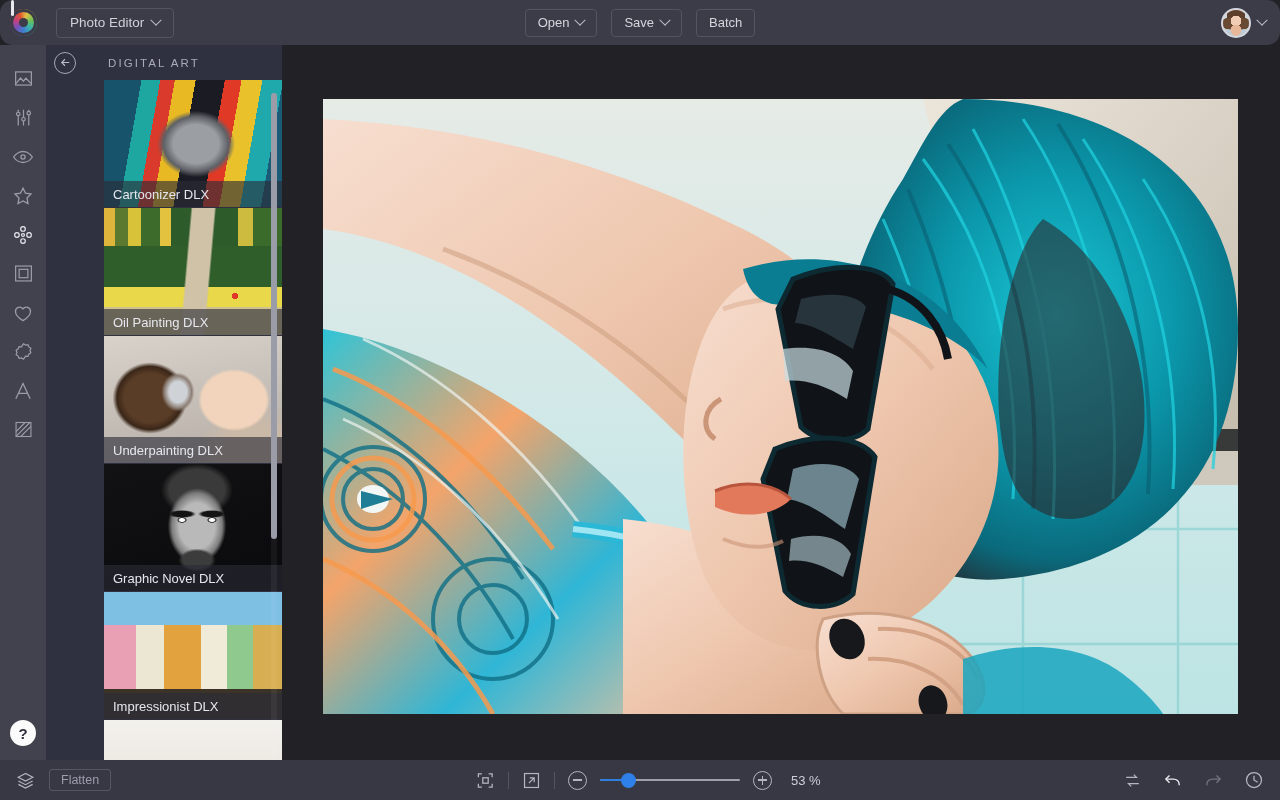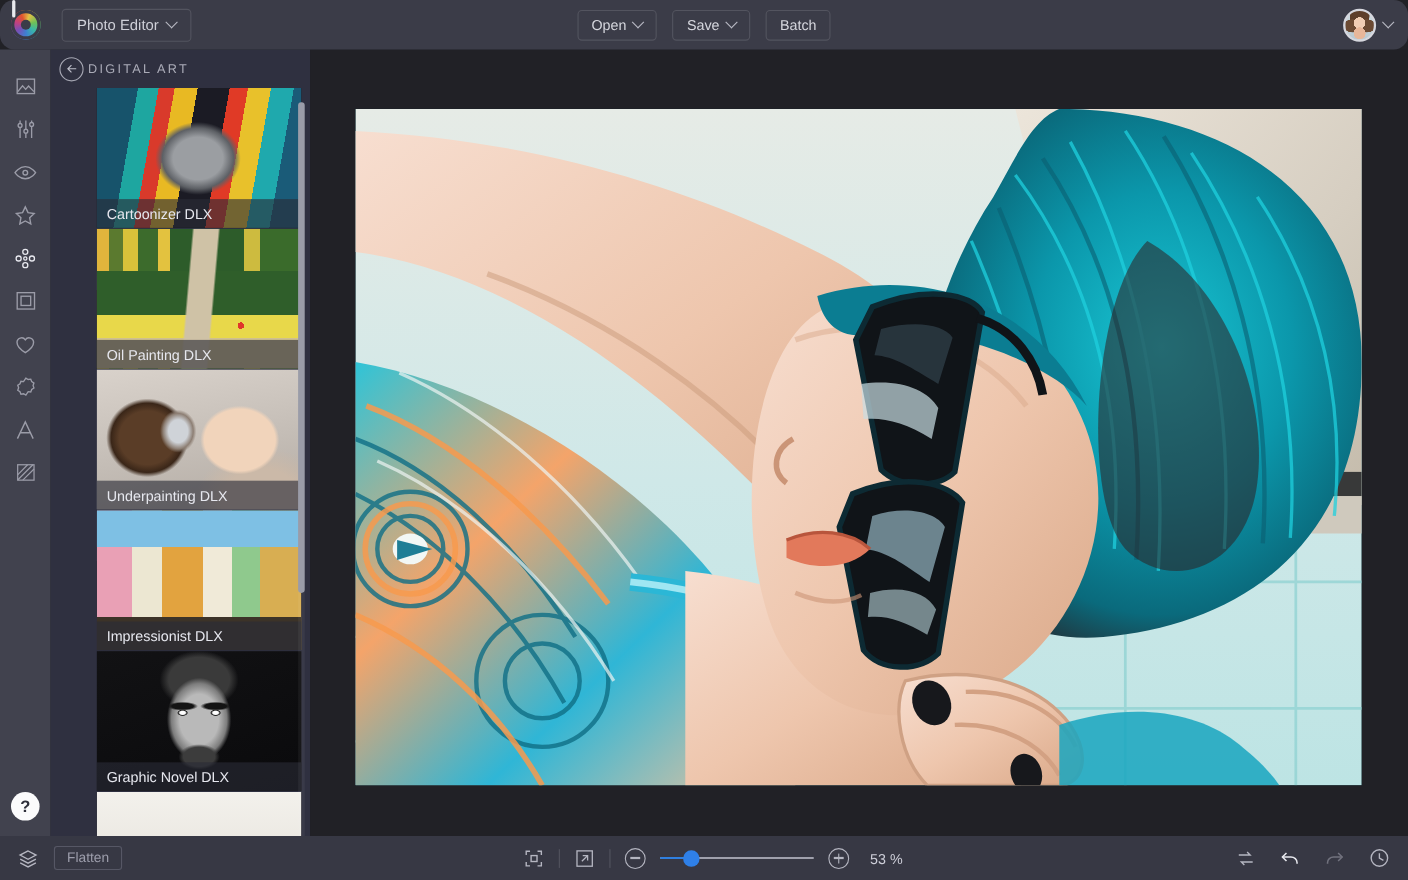--- a/index.html
+++ b/index.html
@@ -101,30 +101,30 @@
     background: #fbfbfc; color: #2e2f3a;
     display: flex; align-items: center; justify-content: center;
     font-size: 15px; font-weight: bold;
   }
 
   
   .panel {
     width: 236px; flex: 0 0 236px; background: #2f3040;
     display: flex; flex-direction: column; position: relative;
   }
-  .panel-head { height: 40px; display: flex; align-items: center; gap: 4px; padding-left: 8px; }
+  .panel-head { height: 40px; display: flex; align-items: center; gap: 32px; padding-left: 8px; }
   .back-circle {
     width: 22px; height: 22px; border-radius: 50%;
     border: 1.3px solid #a7a8b4; color:#bcbdc8;
     display: flex; align-items: center; justify-content: center;
   }
   .panel-title {
     color: #aaabb7; font-size: 11.5px; letter-spacing: 2.1px; font-weight: 400;
   }
-  .thumbs { flex: 1 1 auto; overflow: hidden; position: relative; padding: 0 8px 0 42px; }
+  .thumbs { flex: 1 1 auto; overflow: hidden; position: relative; padding: 0 8px 0 42px; margin-left: 16px; }
   .thumb {
     width: 186px; height: 127px; position: relative; overflow: hidden;
     margin-bottom: 1px; background:#1d1d22;
   }
   .thumb .art { position:absolute; inset:0; }
   .thumb .label {
     position: absolute; left: 0; right: 0; bottom: 0; height: 26px;
     background: rgba(42,43,55,0.62);
     display: flex; align-items: center; padding-left: 9px;
     color: #e6e7ee; font-size: 13px;
@@ -340,50 +340,50 @@
           <div class="art" style="
             background:
               radial-gradient(ellipse 46px 40px at 130px 64px, #f1d4bb 0 70%, transparent 78%),
               radial-gradient(ellipse 16px 7px at 126px 54px, #2f6f86 0 60%, transparent 70%),
               radial-gradient(ellipse 22px 26px at 74px 56px, #cfd3d8 0 40%, #8d7f74 62%, transparent 75%),
               radial-gradient(ellipse 44px 42px at 46px 62px, #5a3d27 0 58%, #3a2618 75%, transparent 85%),
               radial-gradient(ellipse 60px 50px at 150px 120px, #cbb9a8 0 60%, transparent),
               linear-gradient(170deg, #d9d2cb 0%, #c4bdb6 55%, #b3aba3 100%);
             "></div>
           <div class="label">Underpainting DLX</div>
+        </div>
+
+        <div class="thumb">
+          <div class="art" style="
+            background:
+              radial-gradient(ellipse 5px 3px at 78px 56px, #ffffff 0 50%, #1a1a1a 80%, transparent),
+              radial-gradient(ellipse 5px 3px at 108px 56px, #ffffff 0 50%, #1a1a1a 80%, transparent),
+              radial-gradient(ellipse 14px 4px at 78px 50px, #141414 0 70%, transparent),
+              radial-gradient(ellipse 14px 4px at 108px 50px, #141414 0 70%, transparent),
+              radial-gradient(ellipse 26px 16px at 93px 96px, #3c3c3c 0 55%, transparent 72%),
+              radial-gradient(ellipse 34px 44px at 93px 62px, #b9b9b9 0 52%, #7d7d7d 74%, transparent 86%),
+              radial-gradient(ellipse 46px 34px at 93px 26px, #3a3a3a 0 60%, transparent 78%),
+              linear-gradient(160deg, #121214 0%, #0a0a0c 100%);
+            "></div>
+          <div class="label">Graphic Novel DLX</div>
         </div>
 
         <div class="thumb">
           <div class="art" style="
             background:
               linear-gradient(180deg, transparent 76%, #3c3328 76% 100%),
               linear-gradient(90deg,
                 #e9a0b5 0 17%, #ece7d2 17% 32%, #e2a33f 32% 52%,
                 #f0ead8 52% 66%, #8fc98d 66% 80%, #d8ae52 80% 100%),
               linear-gradient(180deg, #7ec0e4 0 30%, #9dd0ea 30% 36%, transparent 36%);
             background-blend-mode: normal;
             "></div>
           <div class="art" style="
             background: linear-gradient(180deg, #7ec0e4 0 26%, transparent 26%);"></div>
           <div class="label">Impressionist DLX</div>
-        </div>
-
-        <div class="thumb">
-          <div class="art" style="
-            background:
-              radial-gradient(ellipse 5px 3px at 78px 56px, #ffffff 0 50%, #1a1a1a 80%, transparent),
-              radial-gradient(ellipse 5px 3px at 108px 56px, #ffffff 0 50%, #1a1a1a 80%, transparent),
-              radial-gradient(ellipse 14px 4px at 78px 50px, #141414 0 70%, transparent),
-              radial-gradient(ellipse 14px 4px at 108px 50px, #141414 0 70%, transparent),
-              radial-gradient(ellipse 26px 16px at 93px 96px, #3c3c3c 0 55%, transparent 72%),
-              radial-gradient(ellipse 34px 44px at 93px 62px, #b9b9b9 0 52%, #7d7d7d 74%, transparent 86%),
-              radial-gradient(ellipse 46px 34px at 93px 26px, #3a3a3a 0 60%, transparent 78%),
-              linear-gradient(160deg, #121214 0%, #0a0a0c 100%);
-            "></div>
-          <div class="label">Graphic Novel DLX</div>
         </div>
 
         <div class="thumb">
           <div class="art" style="
             background:
               linear-gradient(180deg, transparent 72%, #bdb8ae 72% 74%, #e6e2da 74% 100%),
               radial-gradient(ellipse 66px 24px at 96px 86px, #6f6a63 0 48%, #cdc8c0 64%, transparent 78%),
               linear-gradient(180deg, transparent 34%, #f2efe8 34% 56%, transparent 56%),
               linear-gradient(180deg, #f3f1ec 0%, #e7e4dd 60%, #d9d5cd 100%);
             "></div>

